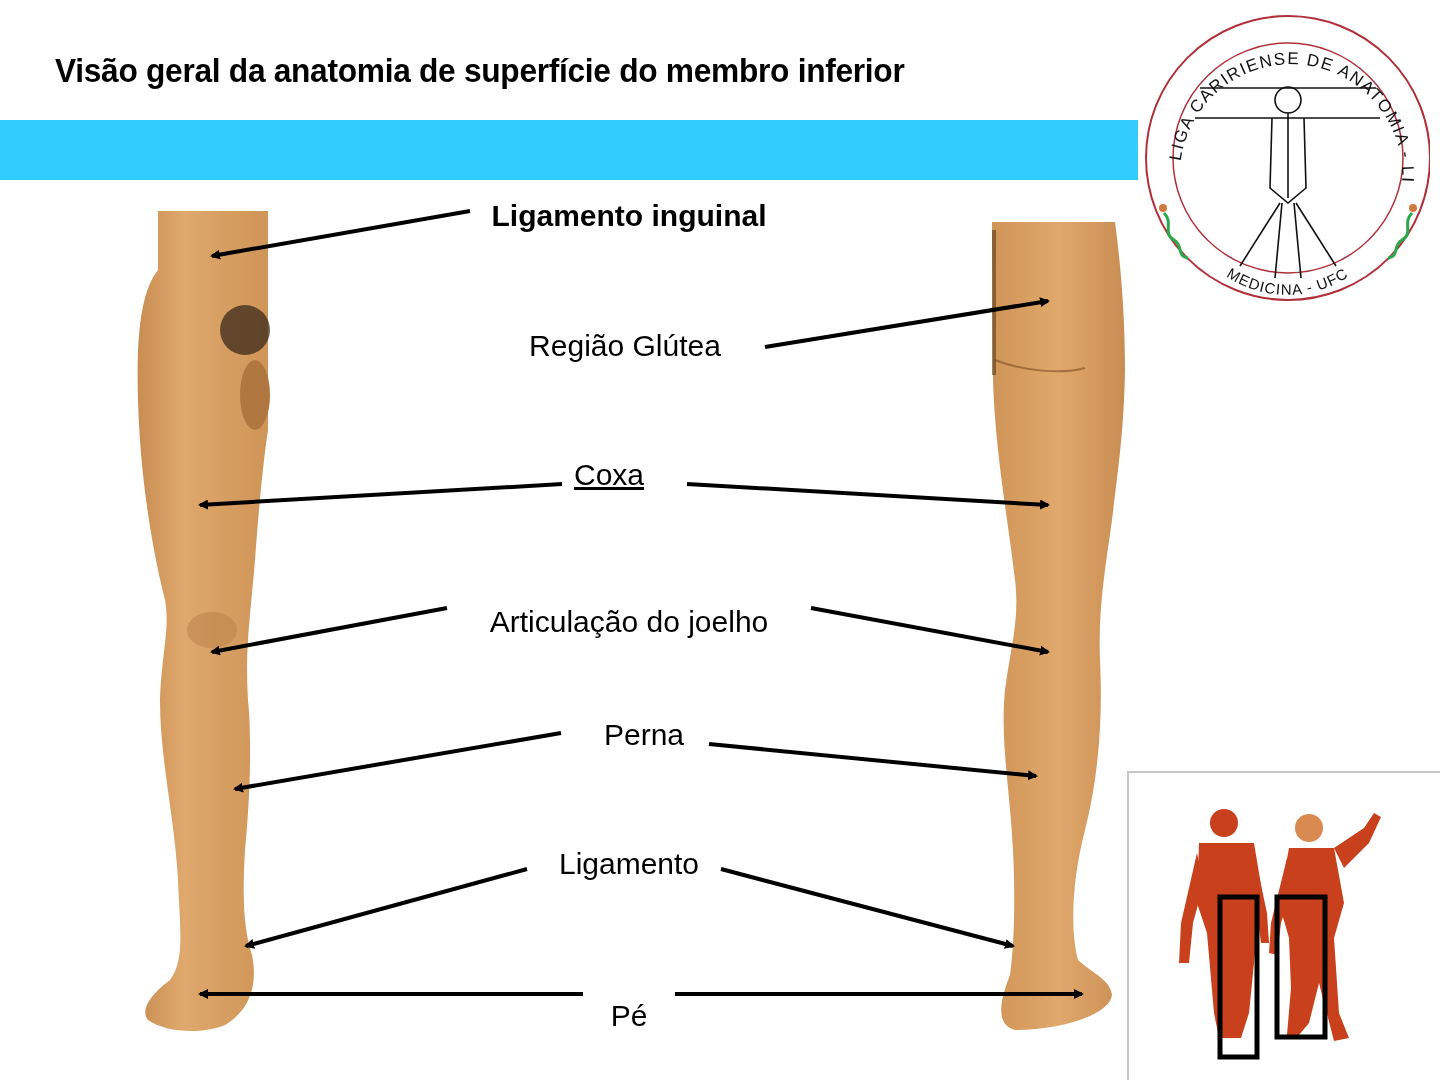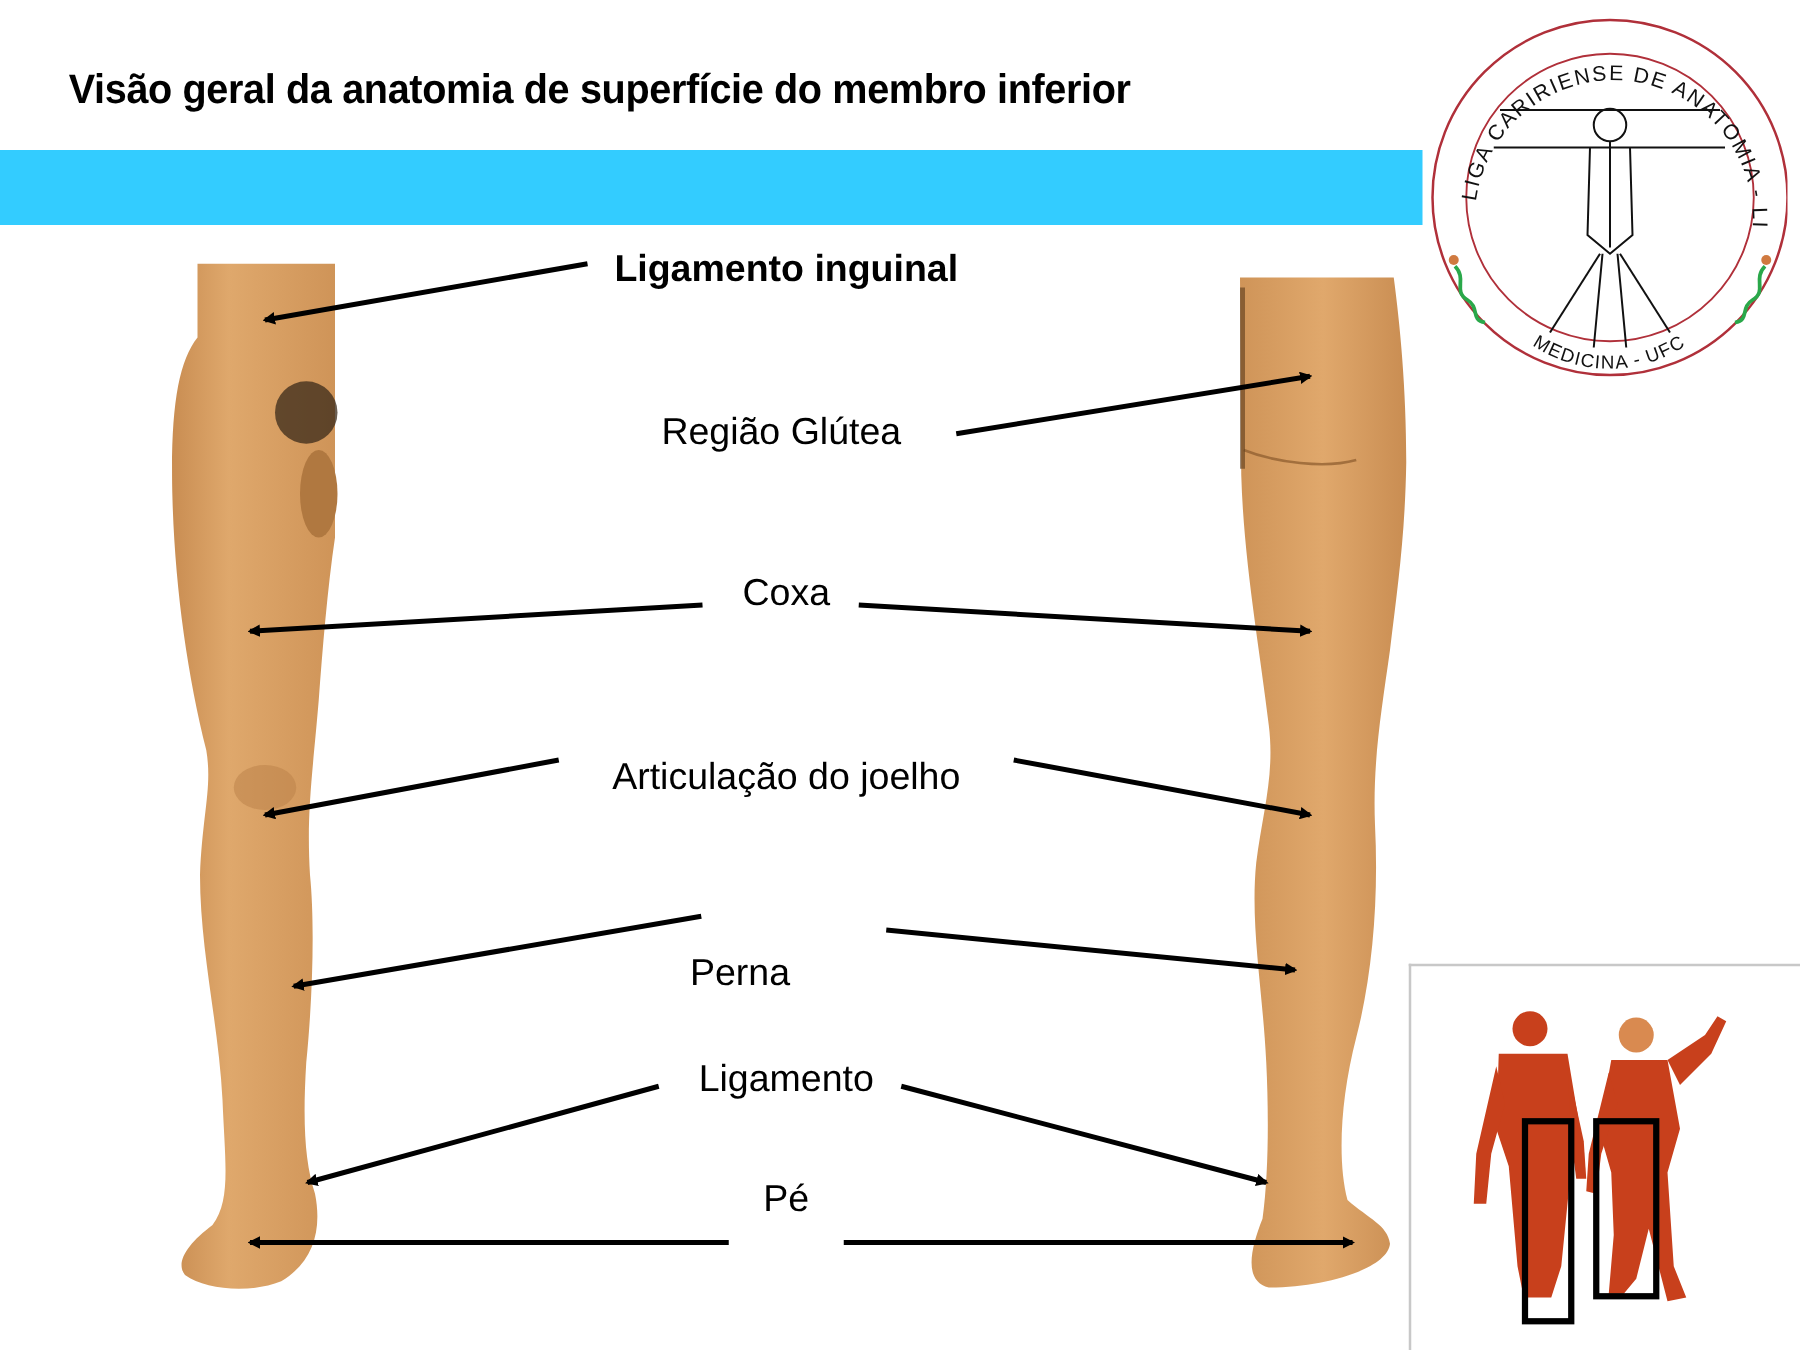--- a/index.html
+++ b/index.html
@@ -92,25 +92,25 @@
     <line x1="527" y1="869" x2="246" y2="946" marker-end="url(#ah)"></line>
     <line x1="721" y1="869" x2="1013" y2="946" marker-end="url(#ah)"></line>
 
     <line x1="583" y1="994" x2="200" y2="994" marker-end="url(#ah)"></line>
     <line x1="675" y1="994" x2="1082" y2="994" marker-end="url(#ah)"></line>
   </g>
 </svg>
 
 <div class="label" style="left:629px; top:199px;font-weight:bold;">Ligamento inguinal</div>
 <div class="label" style="left:625px; top:329px;">Região Glútea</div>
-<div class="label" style="left:629px; top:458px;">Coxa</div>
+<div class="label" style="left:609px; top:458px;text-decoration:underline;">Coxa</div>
 <div class="label" style="left:629px; top:605px;">Articulação do joelho</div>
-<div class="label" style="left:592px; top:718px;margin-top:44px;">Perna</div>
+<div class="label" style="left:644px; top:718px;">Perna</div>
 <div class="label" style="left:629px; top:847px;">Ligamento</div>
-<div class="label" style="left:629px; top:943px;">Pé</div>
+<div class="label" style="left:629px; top:999px;">Pé</div>
 
 <div class="logo">
   <svg width="290" height="300" viewBox="0 0 290 300">
     <defs>
       <path id="arcTop" d="M40,160 A110,110 0 1 1 262,175"></path>
       <path id="arcBot" d="M70,255 A110,110 0 0 0 225,255"></path>
     </defs>
     <circle cx="148" cy="150" r="142" fill="#fff" stroke="#b0303a" stroke-width="2"></circle>
     <circle cx="148" cy="150" r="115" fill="none" stroke="#b0303a" stroke-width="1.5"></circle>
     <text font-size="17" fill="#111" letter-spacing="1.5">

